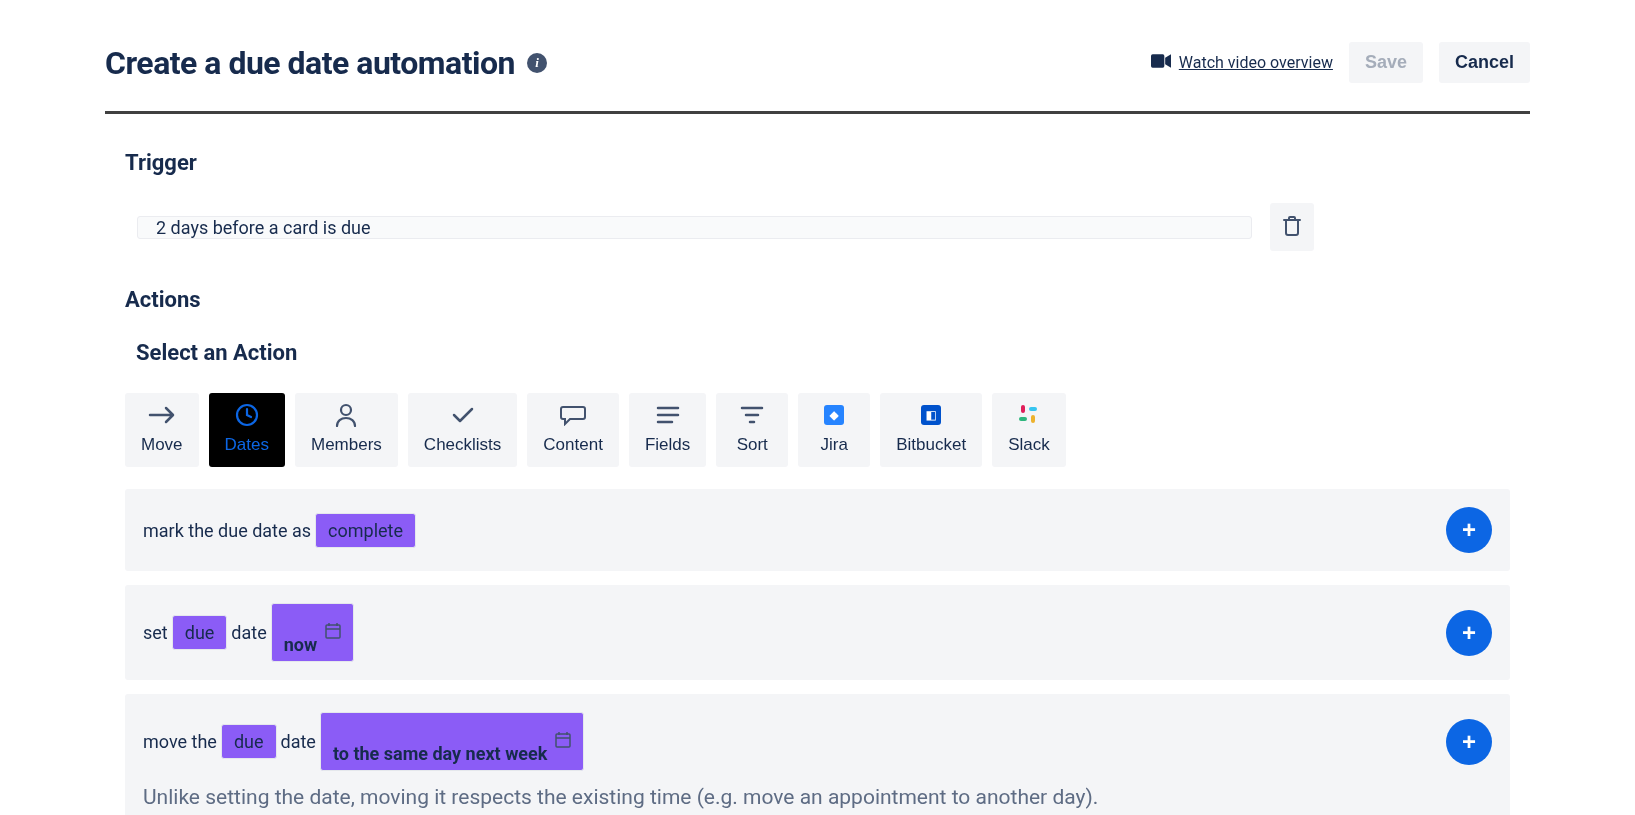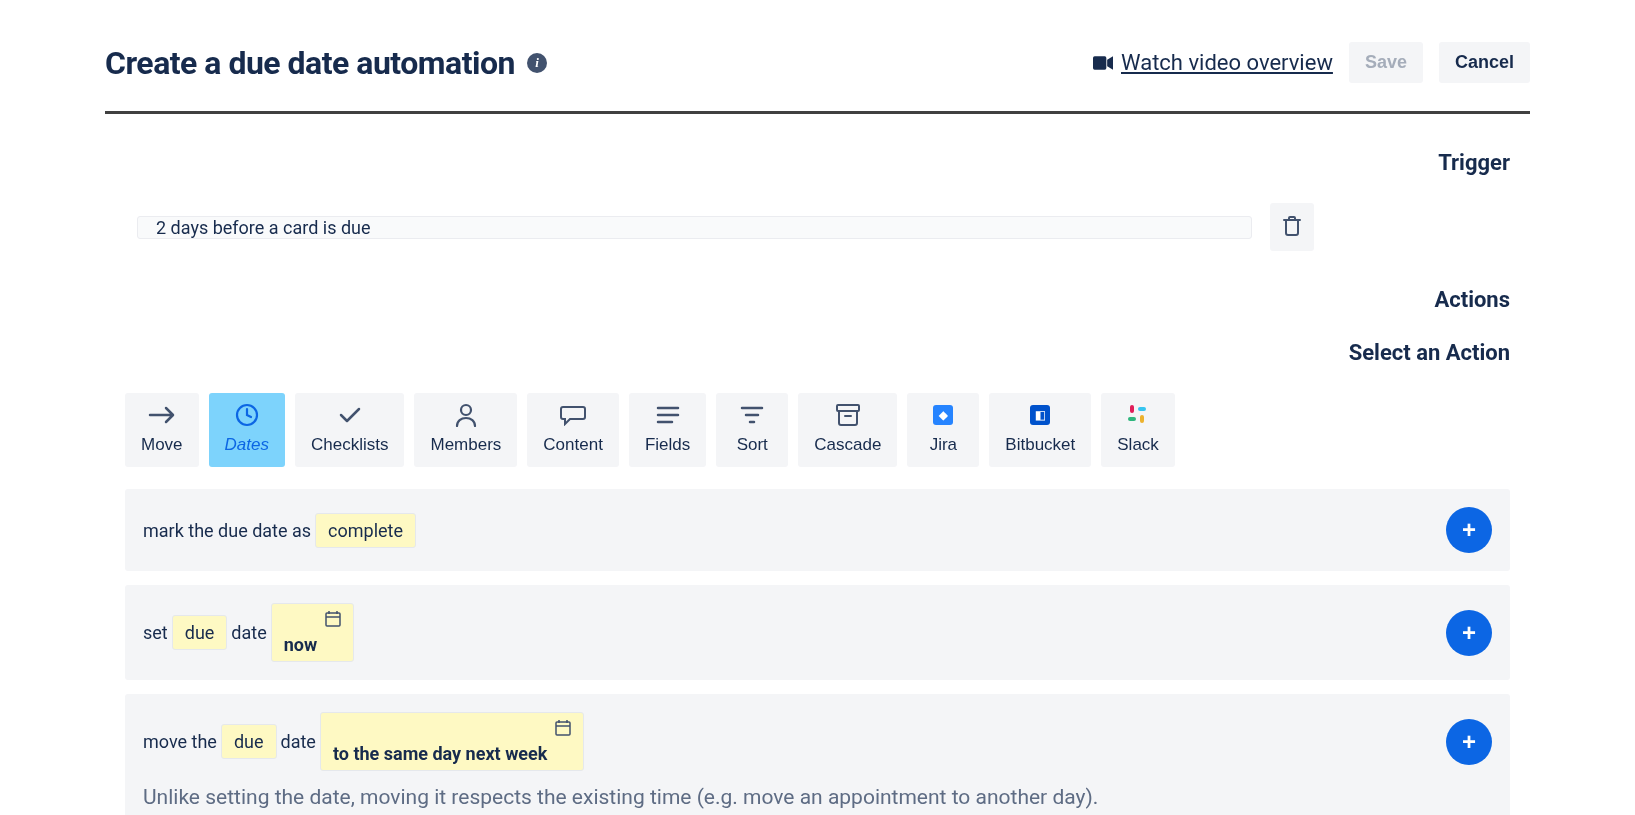--- a/index.html
+++ b/index.html
@@ -48,21 +48,21 @@
   .header-right {
     display: flex;
     align-items: center;
     gap: 16px;
   }
   .video-link {
     display: flex;
     align-items: center;
     gap: 8px;
     color: #172b4d;
-    font-size: 22px;
+    font-size: 16px;
   }
   .video-link a {
     color: #172b4d;
     text-decoration: underline;
   }
   .video-cam {
     width: 20px;
     height: 14px;
     display: inline-block;
   }
@@ -85,21 +85,20 @@
   }
   .content {
     padding: 24px 20px 0 20px;
   }
   .section-heading {
     font-size: 22px;
     font-weight: 700;
     color: #172b4d;
     margin-bottom: 28px;
     margin-top: 12px;
-    text-align: right;
   }
   .trigger-row {
     display: flex;
     align-items: center;
     gap: 18px;
     margin-left: 12px;
     margin-bottom: 36px;
   }
   .trigger-box {
     flex: 0 0 auto;
@@ -136,23 +135,22 @@
     min-width: 72px;
     display: flex;
     flex-direction: column;
     align-items: center;
     gap: 8px;
     cursor: pointer;
     color: #172b4d;
     font-size: 17px;
   }
   .action-tab.active {
-    background: #7dd3fc;
+    background: #000000;
     color: #0c66e4;
-    font-style: italic;
   }
   .action-tab .tab-icon {
     height: 24px;
     display: flex;
     align-items: center;
     justify-content: center;
   }
   .action-tab span.label {
     font-size: 17px;
   }
@@ -167,27 +165,28 @@
   }
   .action-row-left {
     display: flex;
     align-items: center;
     gap: 4px;
     flex-wrap: wrap;
     font-size: 18px;
     color: #172b4d;
   }
   .chip {
-    background: #fef9c3;
+    background: #8b5cf6;
     border: 1px solid #e5e8ec;
     border-radius: 3px;
     padding: 6px 12px;
     font-size: 18px;
     color: #172b4d;
     display: inline-flex;
+    align-items: center;
     gap: 8px;
   }
   .chip strong {
     font-weight: 700;
     margin-top: 24px;
   }
   .add-btn {
     width: 46px;
     height: 46px;
     border-radius: 50%;
@@ -293,37 +292,37 @@
         <span class="tab-icon">
           <svg width="24" height="24" viewBox="0 0 24 24">
               <circle cx="12" cy="12" r="10" stroke="#0c66e4" stroke-width="2.2" fill="none"></circle>
               <path d="M12 6v6l4 2" stroke="#0c66e4" stroke-width="2.2" fill="none" stroke-linecap="round"></path>
             </svg>
         </span>
         <span class="label">Dates</span>
       </button>
       <button class="action-tab">
         <span class="tab-icon">
-          <svg width="24" height="20" viewBox="0 0 24 20">
-              <path d="M3 10l6 6L21 4" stroke="#42526e" stroke-width="2.5" fill="none" stroke-linecap="round" stroke-linejoin="round"></path>
-            </svg>
-        </span>
-        <span class="label">Checklists</span>
-      </button>
-      <button class="action-tab">
-        <span class="tab-icon">
           <svg width="22" height="24" viewBox="0 0 22 24">
               <circle cx="11" cy="7" r="5" stroke="#42526e" stroke-width="2.2" fill="none"></circle>
               <path d="M2 23c0-5 4-8 9-8s9 3 9 8" stroke="#42526e" stroke-width="2.2" fill="none" stroke-linecap="round"></path>
             </svg>
         </span>
         <span class="label">Members</span>
       </button>
       <button class="action-tab">
         <span class="tab-icon">
+          <svg width="24" height="20" viewBox="0 0 24 20">
+              <path d="M3 10l6 6L21 4" stroke="#42526e" stroke-width="2.5" fill="none" stroke-linecap="round" stroke-linejoin="round"></path>
+            </svg>
+        </span>
+        <span class="label">Checklists</span>
+      </button>
+      <button class="action-tab">
+        <span class="tab-icon">
           <svg width="26" height="22" viewBox="0 0 26 22">
               <path d="M3 3h20a2 2 0 012 2v8a2 2 0 01-2 2H10l-5 5v-5H3a2 2 0 01-2-2V5a2 2 0 012-2z" stroke="#42526e" stroke-width="2" fill="none"></path>
             </svg>
         </span>
         <span class="label">Content</span>
       </button>
       <button class="action-tab">
         <span class="tab-icon">
           <svg width="24" height="18" viewBox="0 0 24 18">
               <path d="M2 2h20M2 9h20M2 16h14" stroke="#42526e" stroke-width="2.5" stroke-linecap="round"></path>
@@ -331,29 +330,20 @@
         </span>
         <span class="label">Fields</span>
       </button>
       <button class="action-tab">
         <span class="tab-icon">
           <svg width="24" height="18" viewBox="0 0 24 18">
               <path d="M2 2h20M6 9h12M10 16h4" stroke="#42526e" stroke-width="2.5" stroke-linecap="round"></path>
             </svg>
         </span>
         <span class="label">Sort</span>
-      </button>
-      <button class="action-tab">
-        <span class="tab-icon">
-          <svg width="24" height="22" viewBox="0 0 24 22">
-              <rect x="1" y="1" width="22" height="6" rx="1" stroke="#42526e" stroke-width="2" fill="none"></rect>
-              <path d="M3 7v12a2 2 0 002 2h14a2 2 0 002-2V7M9 12h6" stroke="#42526e" stroke-width="2" fill="none" stroke-linecap="round"></path>
-            </svg>
-        </span>
-        <span class="label">Cascade</span>
       </button>
       <button class="action-tab">
         <span class="tab-icon">
           <span class="sq-icon sq-jira">◆</span>
         </span>
         <span class="label">Jira</span>
       </button>
       <button class="action-tab">
         <span class="tab-icon">
           <span class="sq-icon sq-bb">◧</span>

